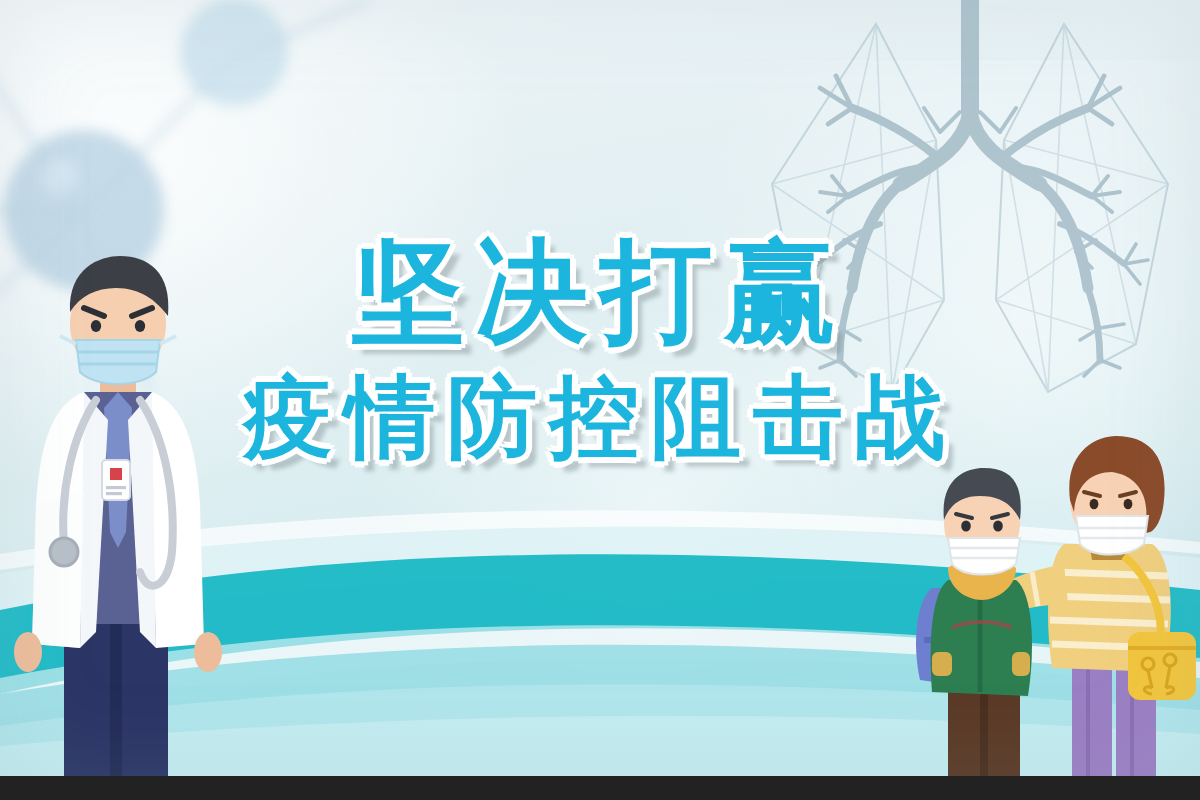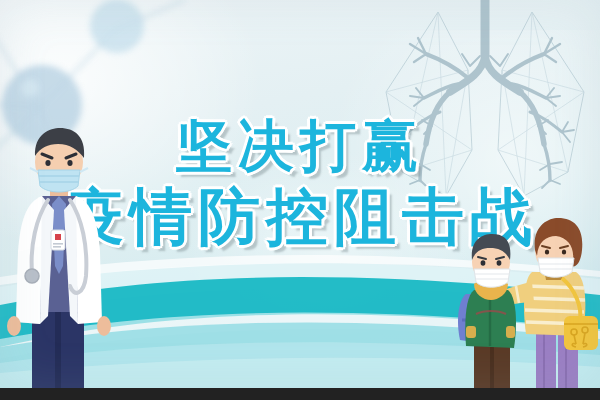--- a/index.html
+++ b/index.html
@@ -70,21 +70,21 @@
     font-weight: 700;
     letter-spacing: 6px;
     text-shadow:
       -2px -2px 0 #ffffff,  2px -2px 0 #ffffff,
       -2px  2px 0 #ffffff,  2px  2px 0 #ffffff,
       -3px  0   0 #ffffff,  3px  0   0 #ffffff,
        0   -3px 0 #ffffff,  0    3px 0 #ffffff,
        5px  5px 2px rgba(120,135,140,.42);
   }
   .hl-1 { font-size: 56px; }
-  .hl-2 { font-size: 62px; margin-top: 12px; }
+  .hl-2 { font-size: 45px; margin-top: 12px; }
 
   
   .fig { position: absolute; }
   .doctor { left: -2px; bottom: 0; width: 122px; height: 262px; }
   .family { right: -4px; bottom: 0; width: 152px; height: 172px; }
 
   .vignette {
     position: absolute; inset: 0;
     box-shadow: inset 0 0 48px rgba(140,170,180,.16);
     pointer-events: none;

